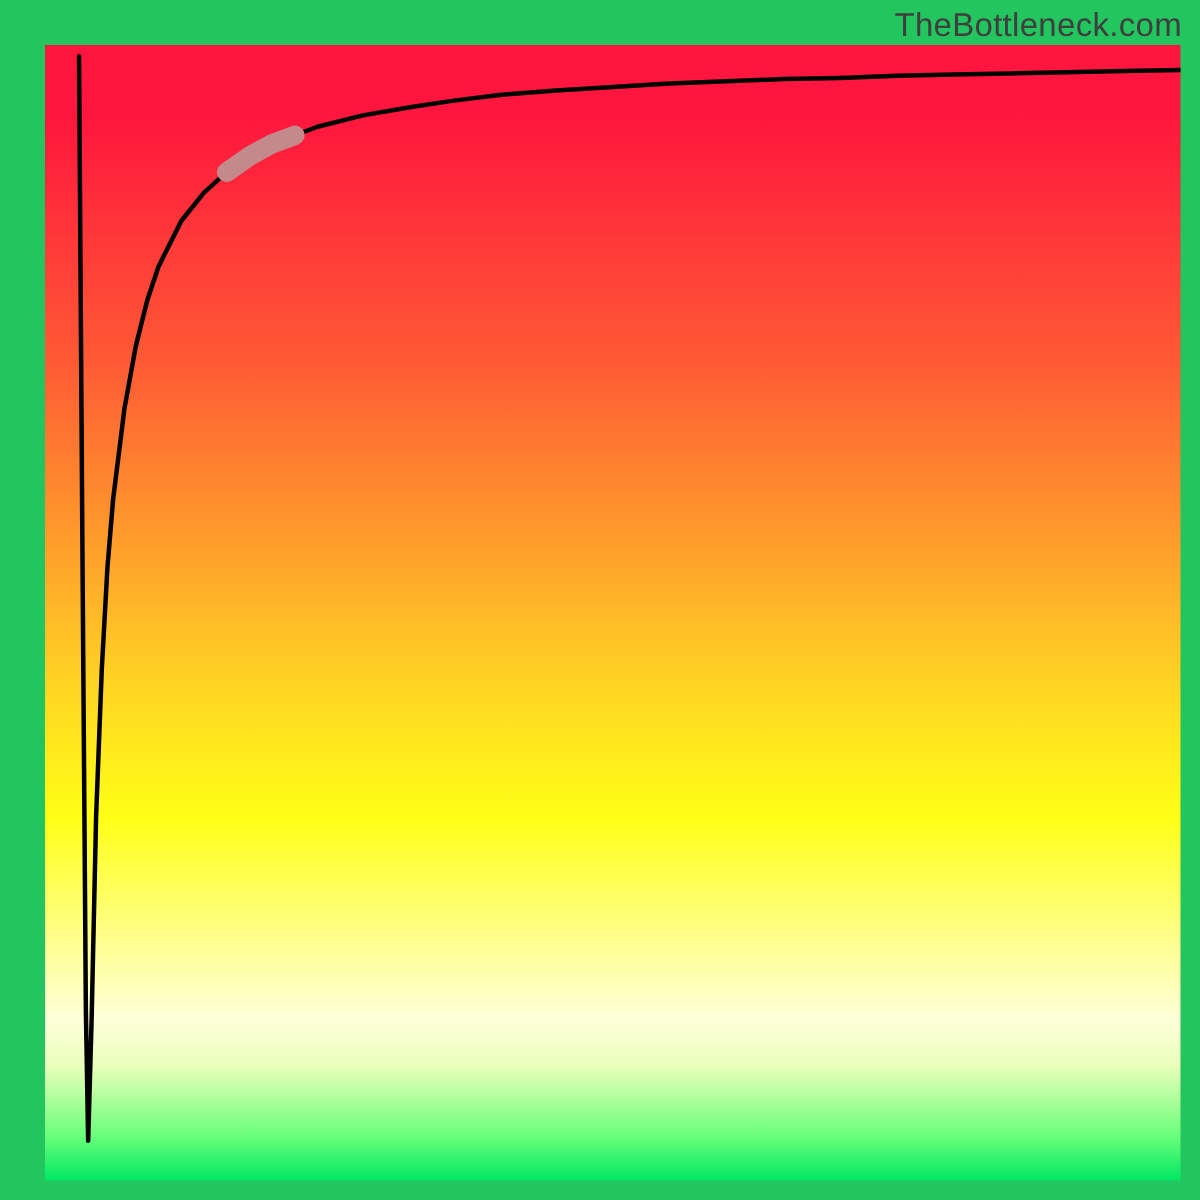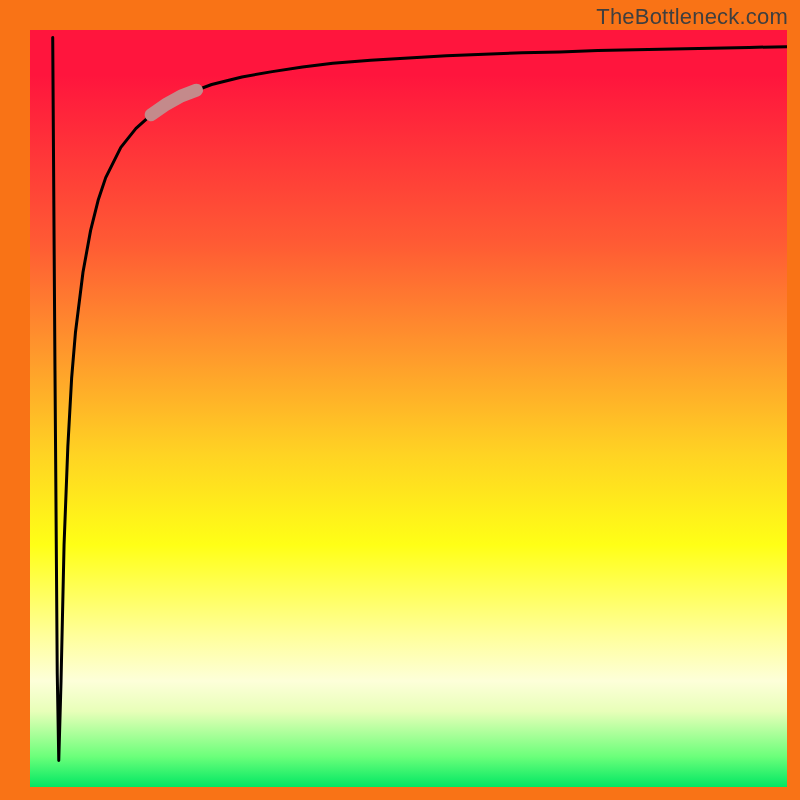--- a/index.html
+++ b/index.html
@@ -7,21 +7,21 @@
     padding: 0;
     width: 800px;
     height: 800px;
     background: #000000;
     overflow: hidden;
   }
   .stage {
     position: relative;
     width: 800px;
     height: 800px;
-    background: #f97316;
+    background: #22c55e;
   }
   .watermark {
     position: absolute;
     top: 4px;
     right: 12px;
     font-family: Arial, Helvetica, sans-serif;
     font-size: 22px;
     color: #3f3f3f;
     letter-spacing: 0.2px;
     user-select: none;

